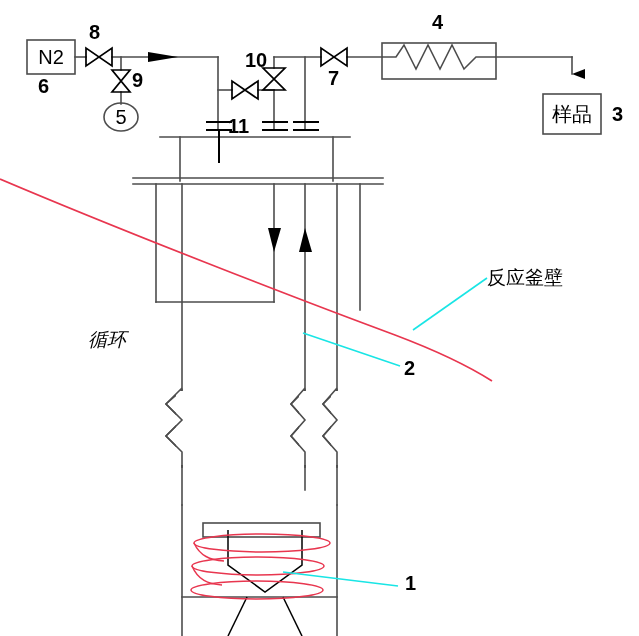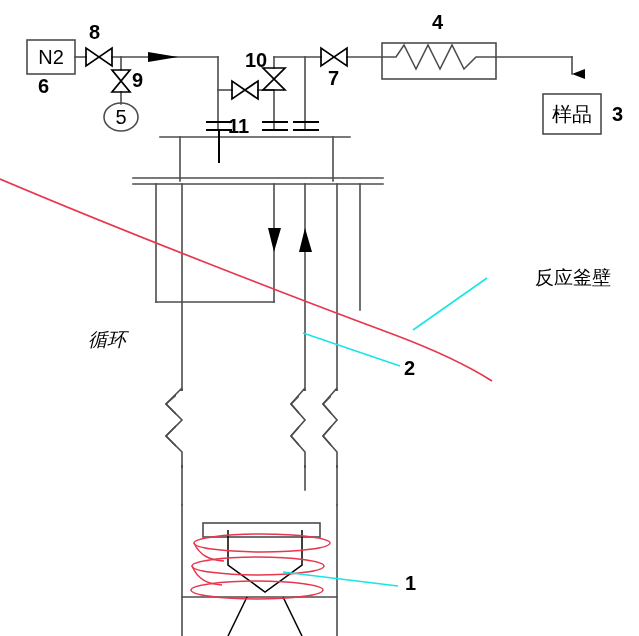--- a/index.html
+++ b/index.html
@@ -175,21 +175,21 @@
   <div class="lbl n" style="left:228px;top:104px;margin-top:12px;">11</div>
 
   <div class="lbl n" style="left:328px;top:68px;">7</div>
 
   <div class="lbl n" style="left:432px;top:12px;">4</div>
 
   <div class="boxtxt" style="left:543px;top:94px;width:58px;height:40px;border-radius:11px;">样品</div>
 
   <div class="lbl n" style="left:612px;top:104px;">3</div>
 
-  <div class="lbl cn" style="left:487px;top:268px;margin-left:48px;">反应釜壁</div>
+  <div class="lbl cn" style="left:487px;top:268px;">反应釜壁</div>
 
   <div class="lbl n" style="left:404px;top:358px;">2</div>
 
   <div class="lbl n" style="left:405px;top:573px;">1</div>
 
   <div class="lbl cn" style="left:88px;top:330px;font-style:italic;">循环</div>
 
 
 </div>
 

